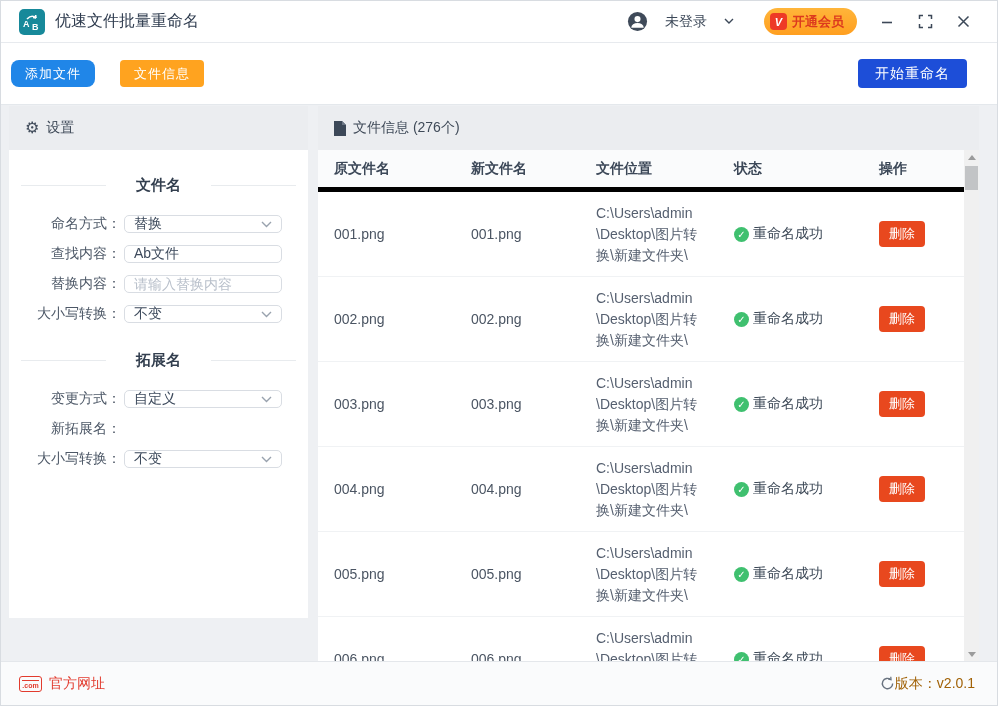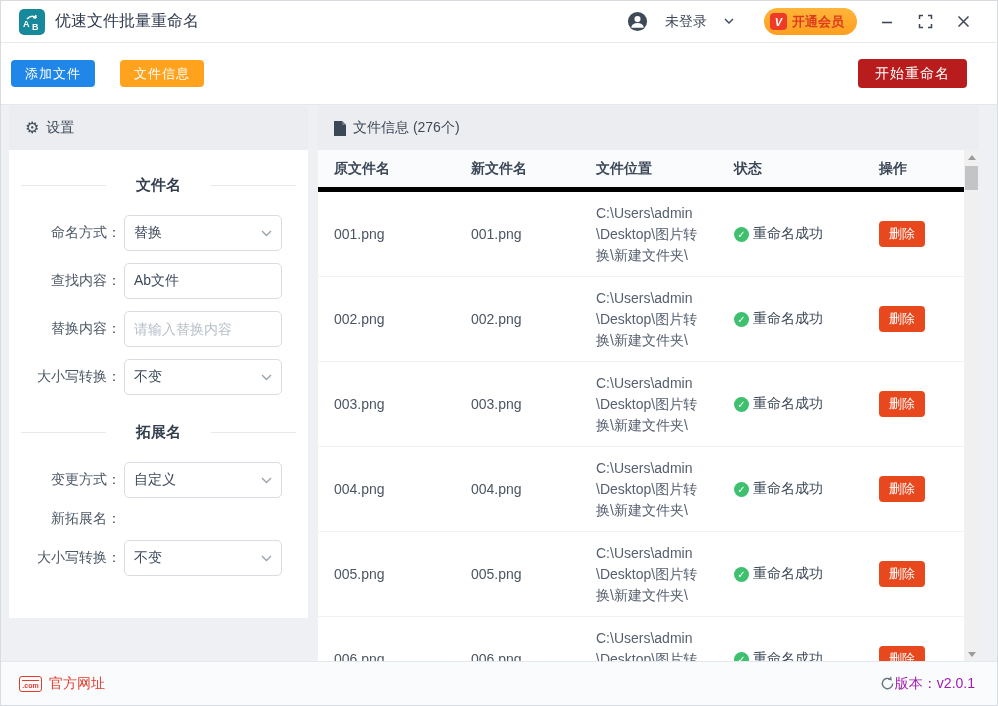--- a/index.html
+++ b/index.html
@@ -19,40 +19,40 @@
   .vip-badge { width:17px; height:17px; background:#ee3a26; border-radius:4px; color:#fff; font-size:11px; font-weight:bold;
                display:flex; align-items:center; justify-content:center; font-style:italic; }
   .vip-label { font-size:13px; font-weight:bold; color:#dd3a1e; }
   .win-controls { display:flex; align-items:center; gap:10px; }
   .win-btn { width:28px; height:28px; display:flex; align-items:center; justify-content:center; cursor:pointer; color:#3c4858; }
 
   
   .toolbar { height:62px; background:#fff; border-bottom:1px solid #e4e8ec; display:flex; align-items:center; padding:0 30px 0 10px; }
   .btn { border:none; border-radius:4px; color:#fff; font-size:13px; height:27px; padding:0 14px; cursor:pointer;
          font-family:inherit; letter-spacing:1px; }
-  .btn-blue { background:#2086e8; }
+  .btn-blue { background:#2086e8;border-radius:8px; }
   .btn-orange { background:#ffa31f; margin-left:25px; }
-  .btn-start { background:#b91c1c; margin-left:auto; height:29px; font-size:14px; padding:4px 17px; }
+  .btn-start { background:#1d4ed8; margin-left:auto; height:29px; font-size:14px; padding:4px 17px; }
 
   
   .main { position:relative; height:558px; background:#eef0f3; }
   .panel-header { height:44px; background:#ebedf0; display:flex; align-items:center; padding:0 16px; gap:7px;
                   font-size:14px; color:#3f4a58; }
   .gear-glyph { font-size:16px; color:#434e5d; line-height:1; }
 
   
   .left-panel { position:absolute; left:8px; top:1px; width:299px; height:512px; background:#fff; overflow:hidden; }
   .panel-body { padding:20px 0 0 0; }
   .sec-title { display:flex; align-items:center; margin:6px 12px 20px; gap:30px; }
   .sec-title .line { flex:1; height:1px; background:#e8ebee; }
   .sec-title .txt { font-size:15px; font-weight:bold; color:#333f4f; }
   .field { display:flex; align-items:center; margin:0 0 12px 0; }
   .field-label { width:112px; text-align:right; font-size:14px; color:#4d5867; flex:0 0 auto; }
   .ctrl { width:158px; height:18px; margin-left:3px; border:1px solid #d9dde3; border-radius:5px; background:#fff;
-          display:flex; align-items:center; padding:17px 9px; font-size:14px; color:#3d4a5c; }
+          display:flex; align-items:center; padding:8px 9px; font-size:14px; color:#3d4a5c; }
   .ctrl.select { justify-content:space-between; cursor:pointer; }
   .ctrl input { border:none; outline:none; width:100%; font-size:14px; color:#3d4a5c; font-family:inherit; background:transparent; }
   .ctrl input::placeholder { color:#b9c0cb; }
 
   
   .right-panel { position:absolute; left:317px; top:1px; width:661px; height:557px; background:#fff; overflow:hidden; }
   .tgrid { display:grid; grid-template-columns:137px 125px 138px 145px 100px; padding-left:16px; align-items:center; }
   .thead { height:42px; background:#fafbfc; border-bottom:5px solid #000000; font-size:14px; font-weight:bold; color:#3c4858; }
   .trow { height:85px; border-bottom:1px solid #f0f2f4; font-size:14px; color:#4b5563; }
   .loc-cell { width:102px; word-break:break-all; line-height:21px; color:#566070; }
@@ -71,21 +71,21 @@
   .vs-thumb { position:absolute; left:1px; top:16px; width:13px; height:24px; background:#c2c4c6; cursor:pointer; }
 
   
   .footer { position:absolute; left:0; right:0; bottom:0; height:44px; background:#fafbfc; border-top:1px solid #e4e7eb;
             display:flex; align-items:center; padding:0 22px 0 18px; }
   .f-link { display:flex; align-items:center; gap:7px; color:#e23b2e; font-size:14px; cursor:pointer; }
   .f-link + .f-link { margin-left:46px; }
   .com-icon { width:23px; height:16px; border:1px solid #e23b2e; border-radius:3px; position:relative; display:flex;
               align-items:flex-end; justify-content:center; font-size:7px; font-weight:bold; color:#e23b2e; line-height:1.3; }
   .com-icon::before { content:""; position:absolute; top:3px; left:2px; right:2px; height:1px; background:#e23b2e; }
-  .version { margin-left:auto; display:flex; align-items:center; font-size:14px; color:#a21caf; }
+  .version { margin-left:auto; display:flex; align-items:center; font-size:14px; color:#a16207; }
   svg { display:block; }
 </style>
 </head>
 <body>
 
 <div class="window">
 
   <div class="titlebar">
     <div class="logo">
       <svg width="20" height="18" viewBox="0 0 20 18">

